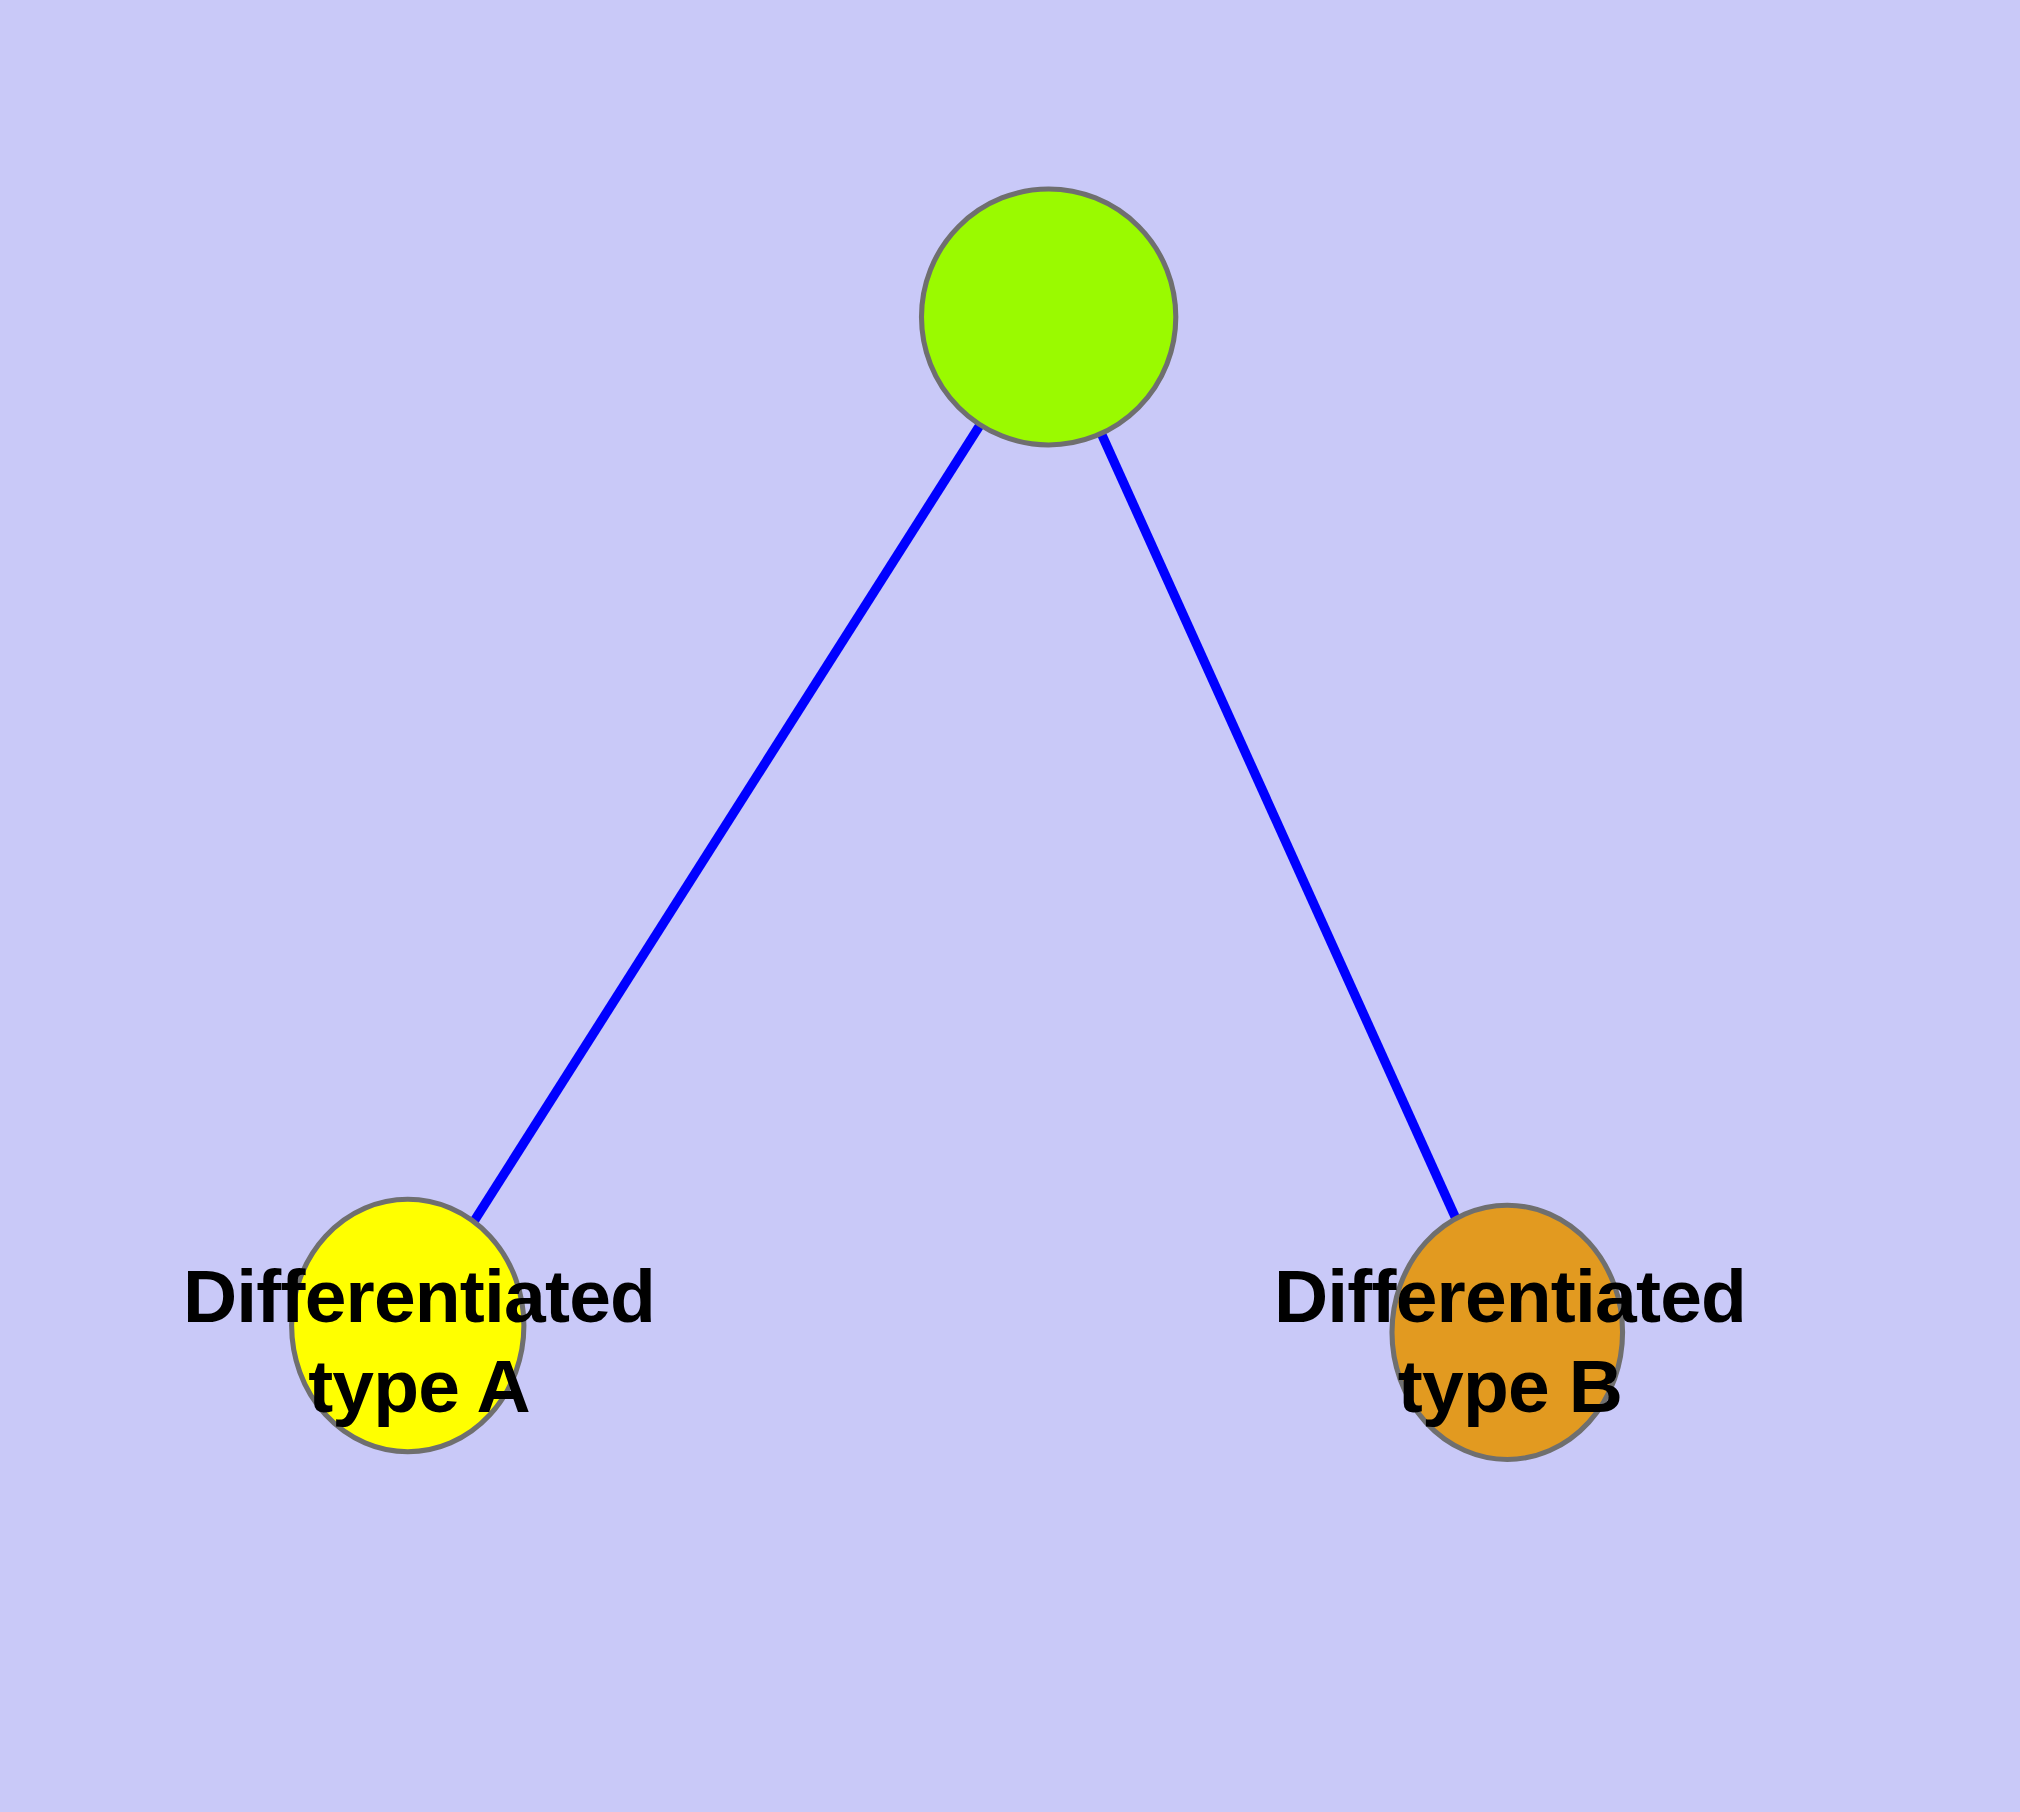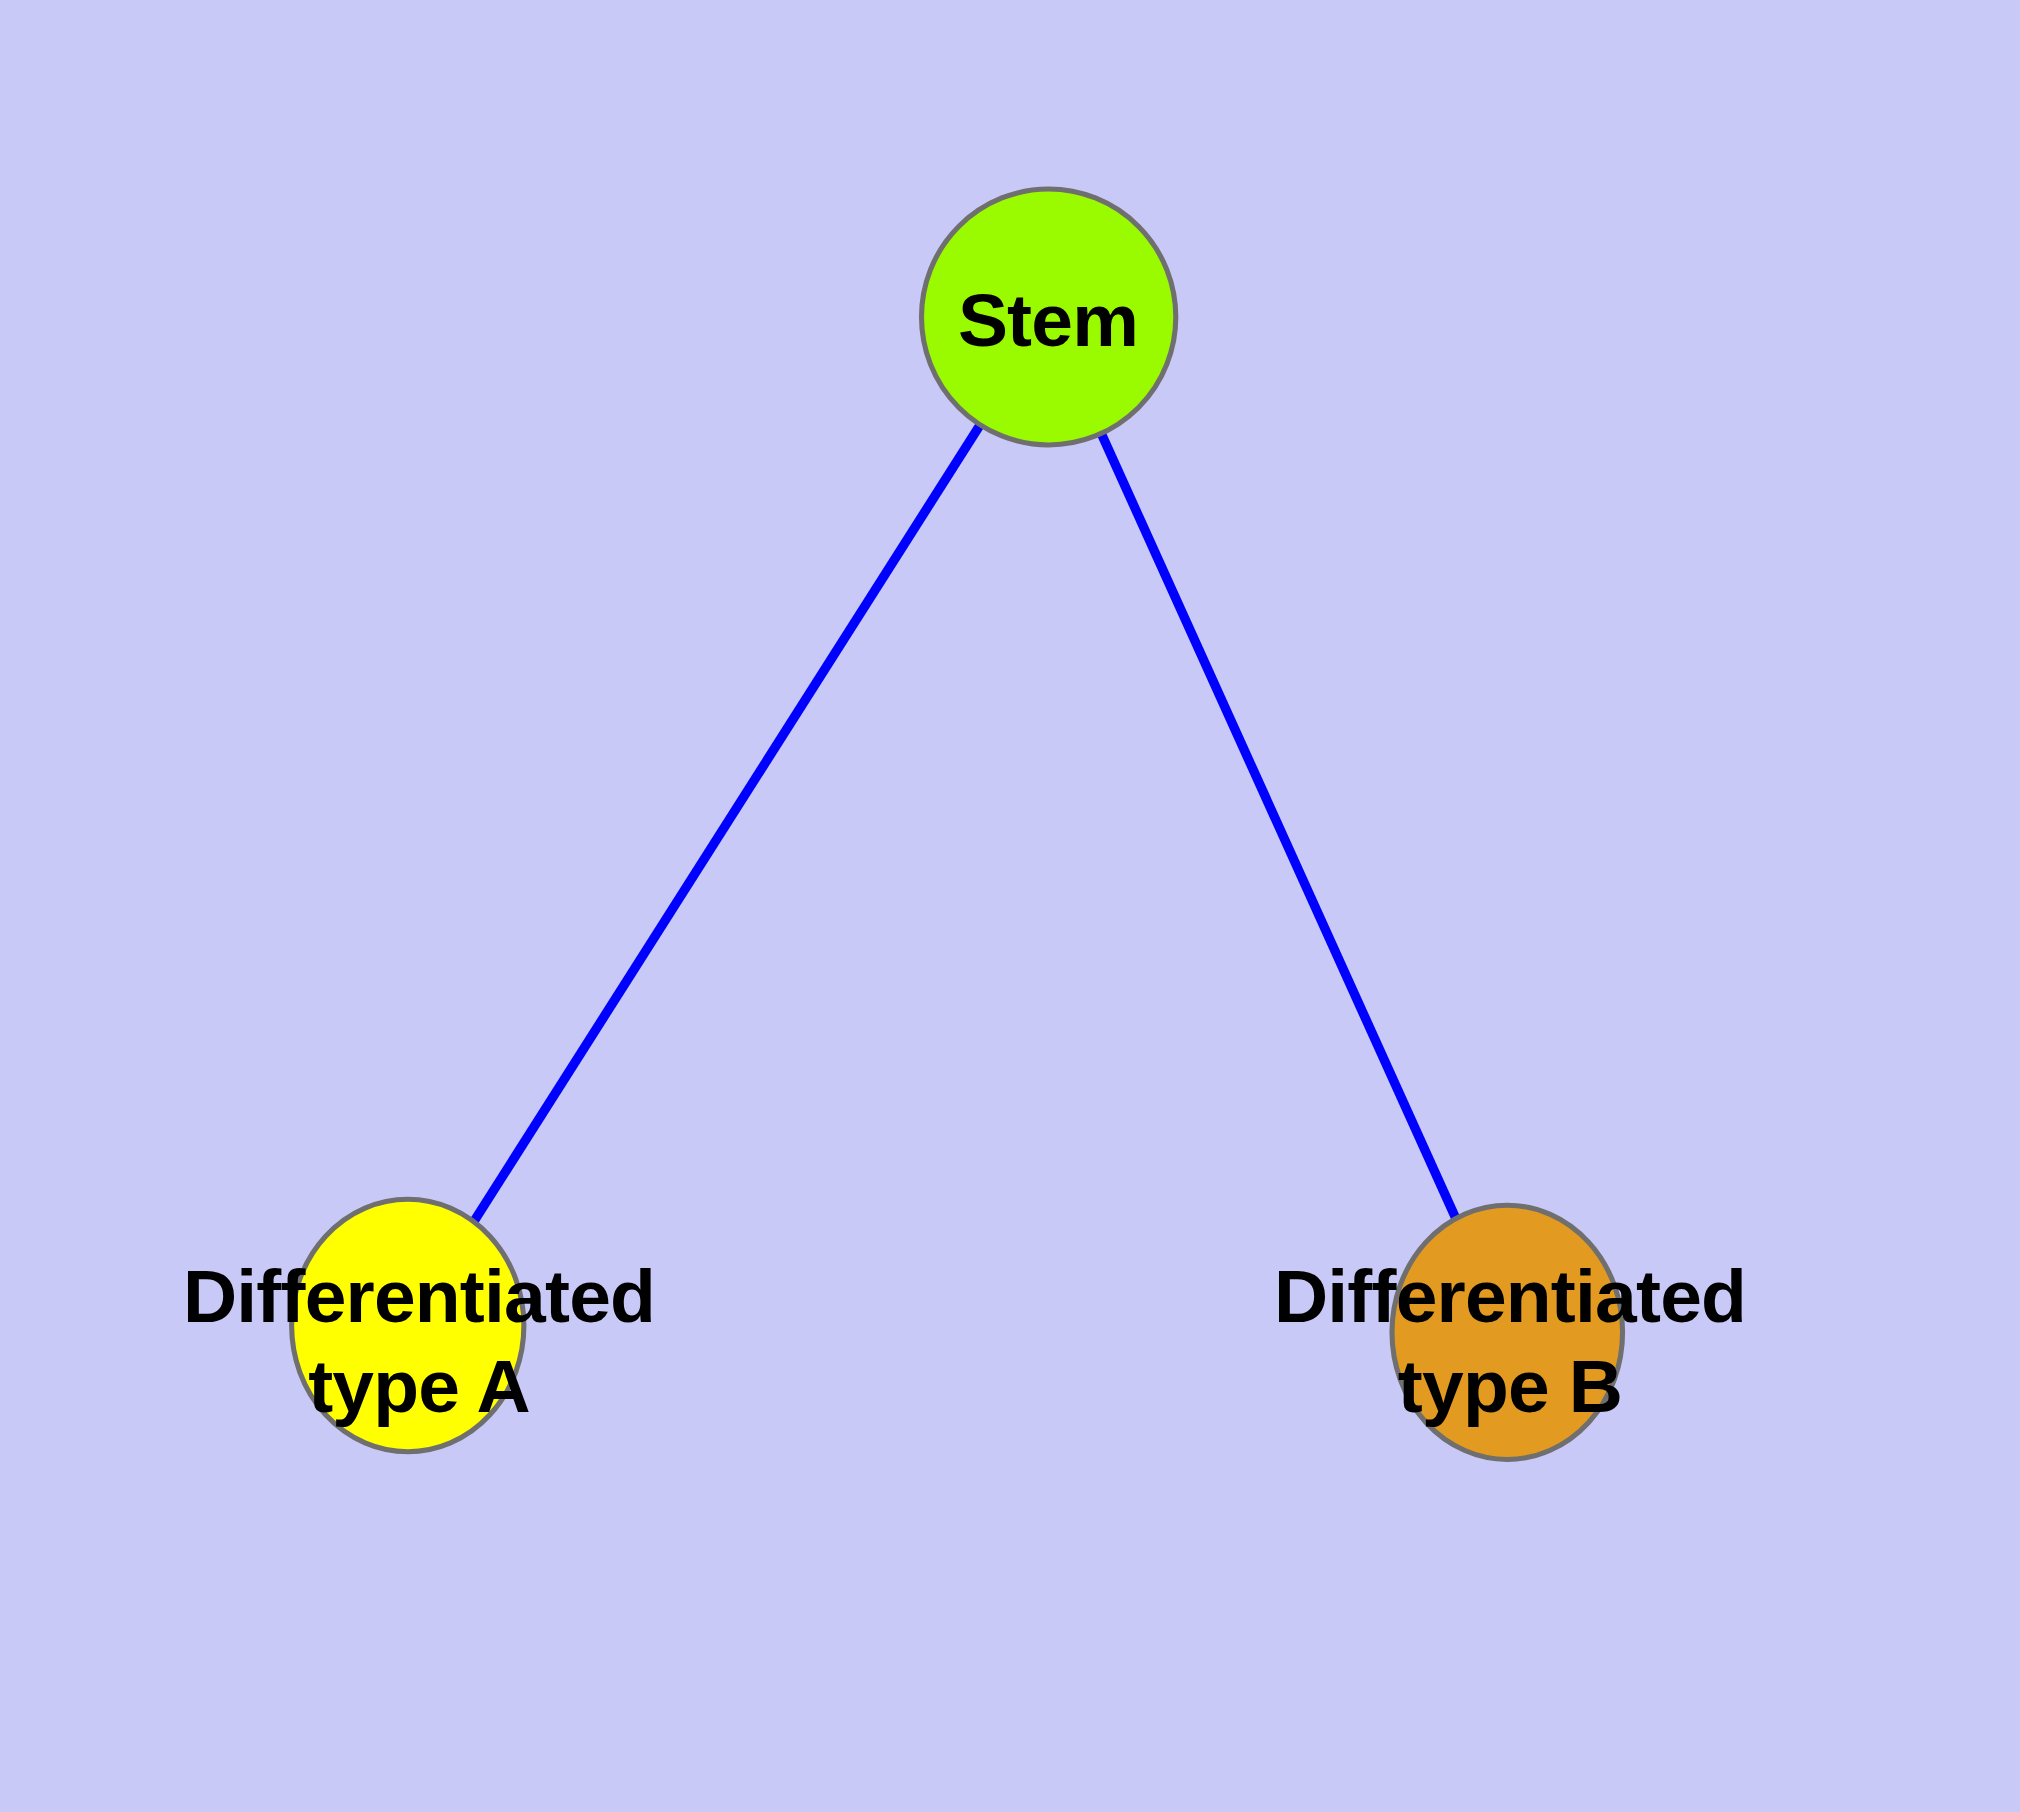--- a/index.html
+++ b/index.html
@@ -55,21 +55,20 @@
   <svg class="graph-svg" viewBox="0 0 2384 2138" preserveAspectRatio="none">
 
     <line class="edge" x1="1237" y1="374" x2="481" y2="1564" stroke="#0000ff"></line>
     <line class="edge" x1="1237" y1="374" x2="1778" y2="1572" stroke="#0000ff"></line>
 
     <ellipse class="node" cx="1237" cy="374" rx="150" ry="151" fill="#9afa00"></ellipse>
     <ellipse class="node" cx="481" cy="1564" rx="137" ry="149" fill="#ffff00"></ellipse>
     <ellipse class="node" cx="1778" cy="1572" rx="136" ry="150" fill="#e29a20"></ellipse>
   </svg>
 
-  <div class="node-label label-stem">Stem</div>
 
   <div class="node-label label-type-a">Differentiated
 type A</div>
 
   <div class="node-label label-type-b">Differentiated
 type B</div>
 
 </div>
 
 

